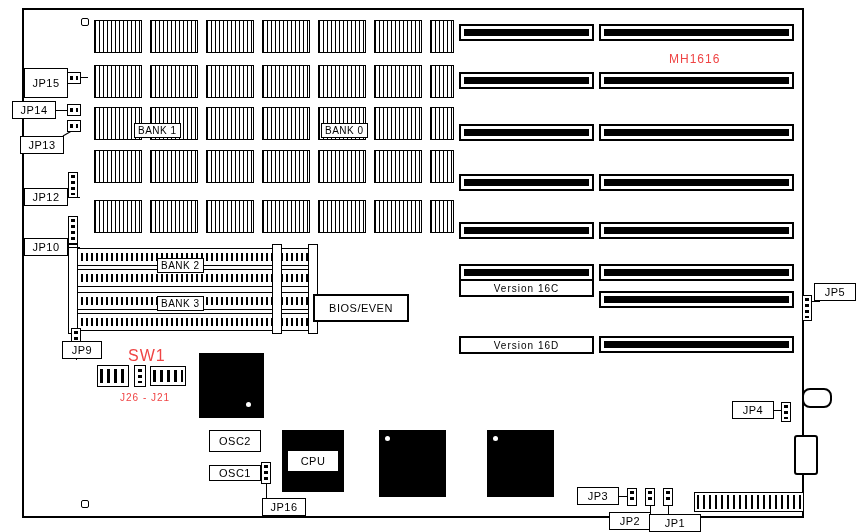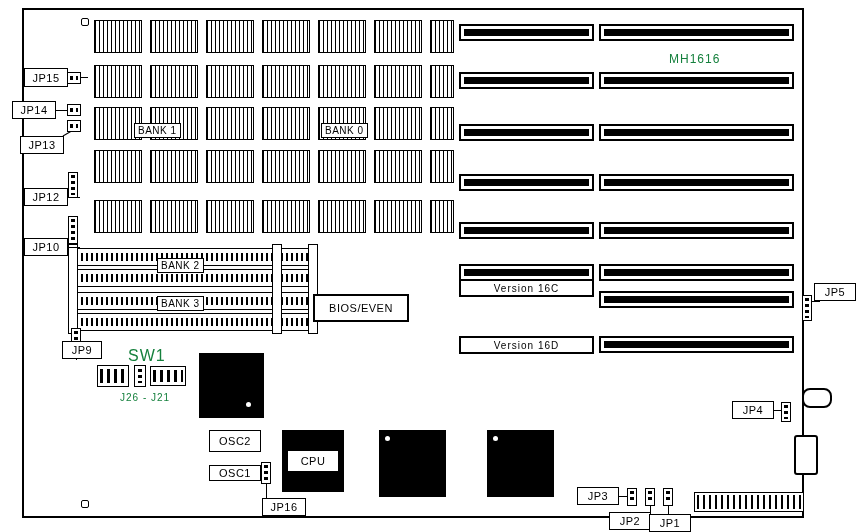--- a/index.html
+++ b/index.html
@@ -65,21 +65,21 @@
     background: #fff;
     color: #000;
     display: flex;
     align-items: center;
     justify-content: center;
     font-size: 11px;
     letter-spacing: .5px;
   }
   .labelbox.thin { border-width: 1px; }
   .boardlabel {
-    color: #15803d;
+    color: #ef4444;
     font-size: 11px;
     letter-spacing: 1px;
     white-space: nowrap;
   }
   .bglabel {
     background: #fff;
     padding: 1px 3px;
     border: 1px solid #000;
     font-size: 10px;
     letter-spacing: .5px;
@@ -309,21 +309,21 @@
     <div class="abs boardlabel" style="left:96px; top:382px; font-size:10px;">J26 - J21</div>
 
 
     <div class="abs kbd-din" style="left:770px; top:425px; width:24px; height:40px;"></div>
     <div class="abs kbd-din" style="left:778px; top:378px; width:30px; height:20px; border-radius:8px;"></div>
 
     <div class="abs pinheader" style="left:670px; top:482px; width:110px; height:20px;">
         <div class="pinheader-in"></div>
       </div>
 
-    <div class="abs jumper-callout" style="left:0px; top:58px; width:44px; height:19px;">JP15</div>
+    <div class="abs jumper-callout" style="left:0px; top:58px; width:44px; height:30px;">JP15</div>
     <div class="abs leader" style="left:44px; top:67px; width:20px; height:1px;"></div>
     <div class="abs jp-pins" style="left:43px; top:62px; width:14px; height:12px;">
         <div class="abs jp-pins-h" style="left:2px;top:3px;right:2px;bottom:3px;"></div>
       </div>
 
     <div class="abs jumper-callout" style="left:-12px; top:91px; width:44px; height:18px;">JP14</div>
     <div class="abs leader" style="left:32px; top:100px; width:14px; height:1px;"></div>
     <div class="abs jp-pins" style="left:43px; top:94px; width:14px; height:12px;">
         <div class="abs jp-pins-h" style="left:2px;top:3px;right:2px;bottom:3px;"></div>
       </div>
@@ -379,18 +379,18 @@
     <div class="abs jp-pins" style="left:621px; top:478px; width:10px; height:18px;">
         <div class="abs jp-pins-v" style="left:2px;top:2px;right:2px;bottom:2px;"></div>
       </div>
     <div class="abs leader" style="left:626px; top:496px; width:1px; height:10px;"></div>
     <div class="abs jumper-callout" style="left:585px; top:502px; width:42px; height:18px;">JP2</div>
 
     <div class="abs jp-pins" style="left:639px; top:478px; width:10px; height:18px;">
         <div class="abs jp-pins-v" style="left:2px;top:2px;right:2px;bottom:2px;"></div>
       </div>
     <div class="abs leader" style="left:644px; top:496px; width:1px; height:12px;"></div>
-    <div class="abs jumper-callout" style="left:625px; top:504px; width:42px; height:18px;">JP1</div>
+    <div class="abs jumper-callout" style="left:625px; top:504px; width:52px; height:18px;">JP1</div>
 
     <div class="abs mounting-hole" style="left:57px; top:8px; width:8px; height:8px;"></div>
     <div class="abs mounting-hole" style="left:57px; top:490px; width:8px; height:8px;"></div>
   </div>
 </div>
 
 </body></html>

